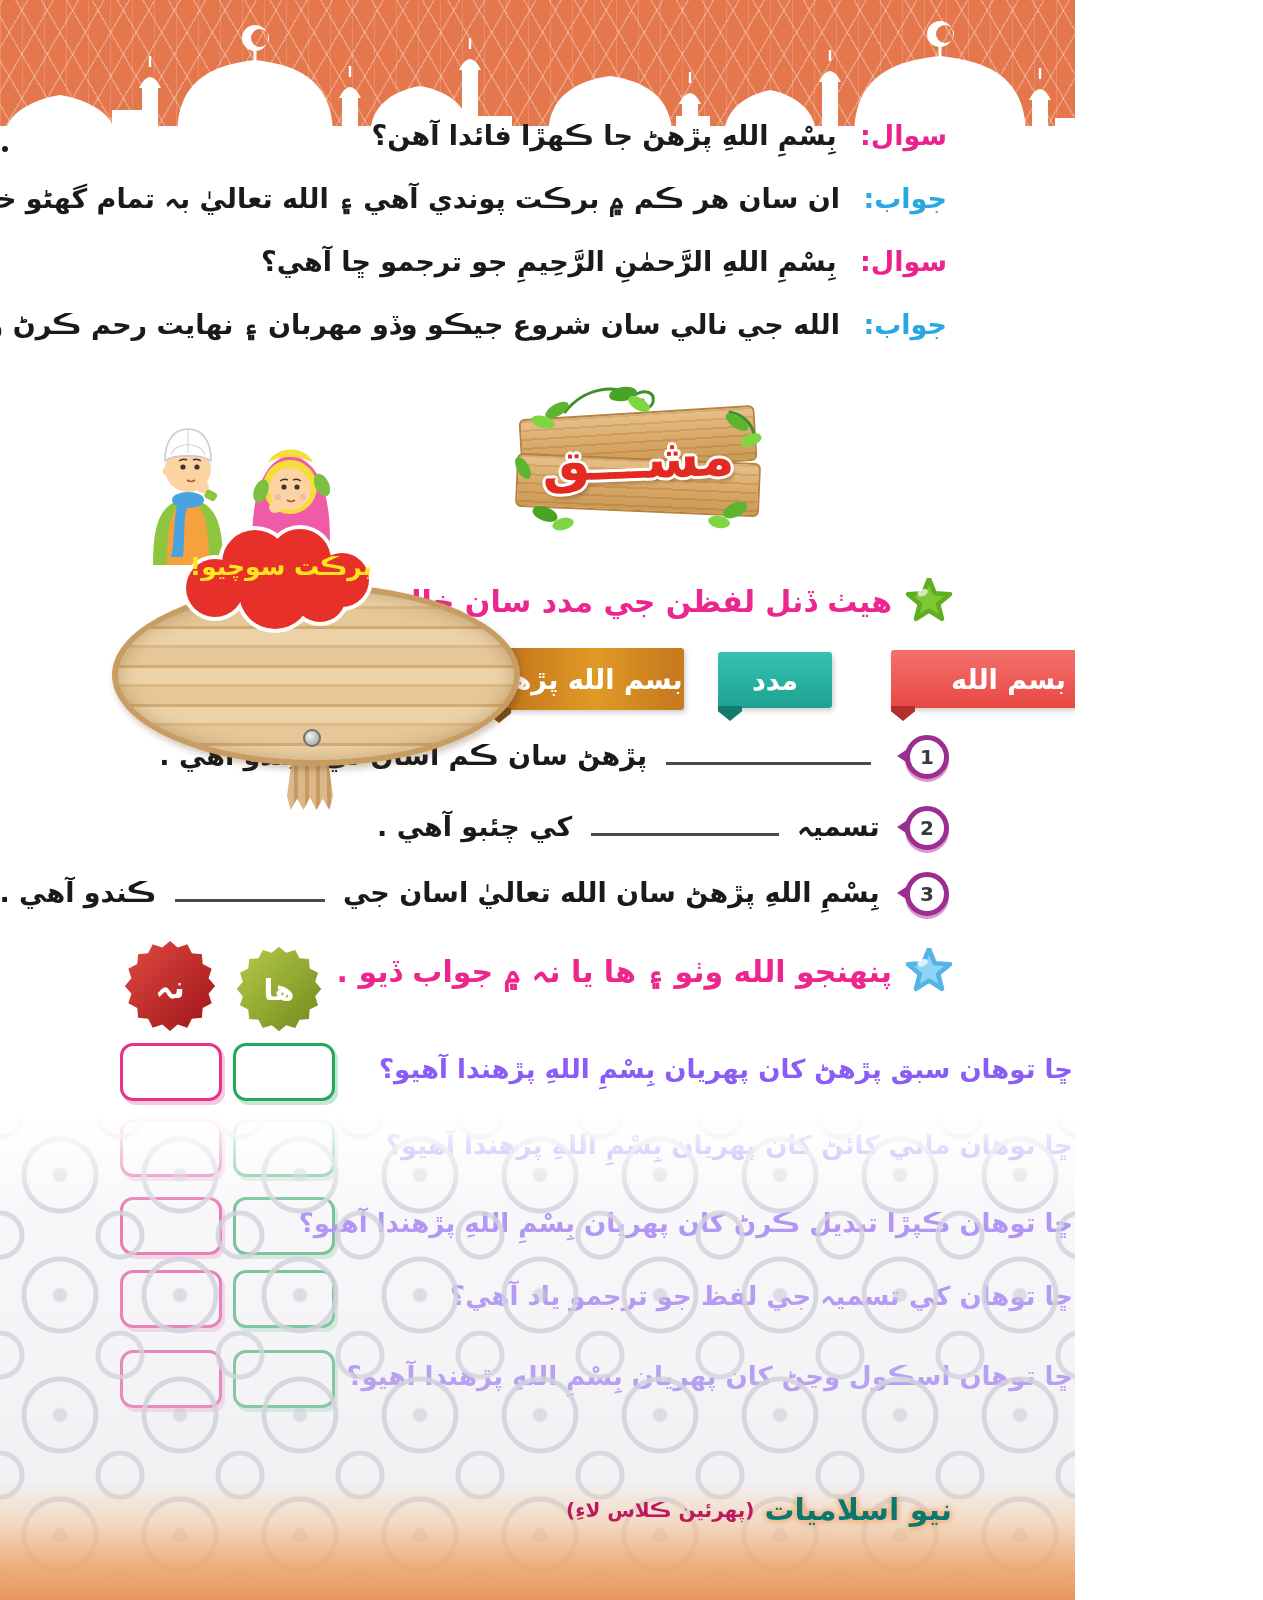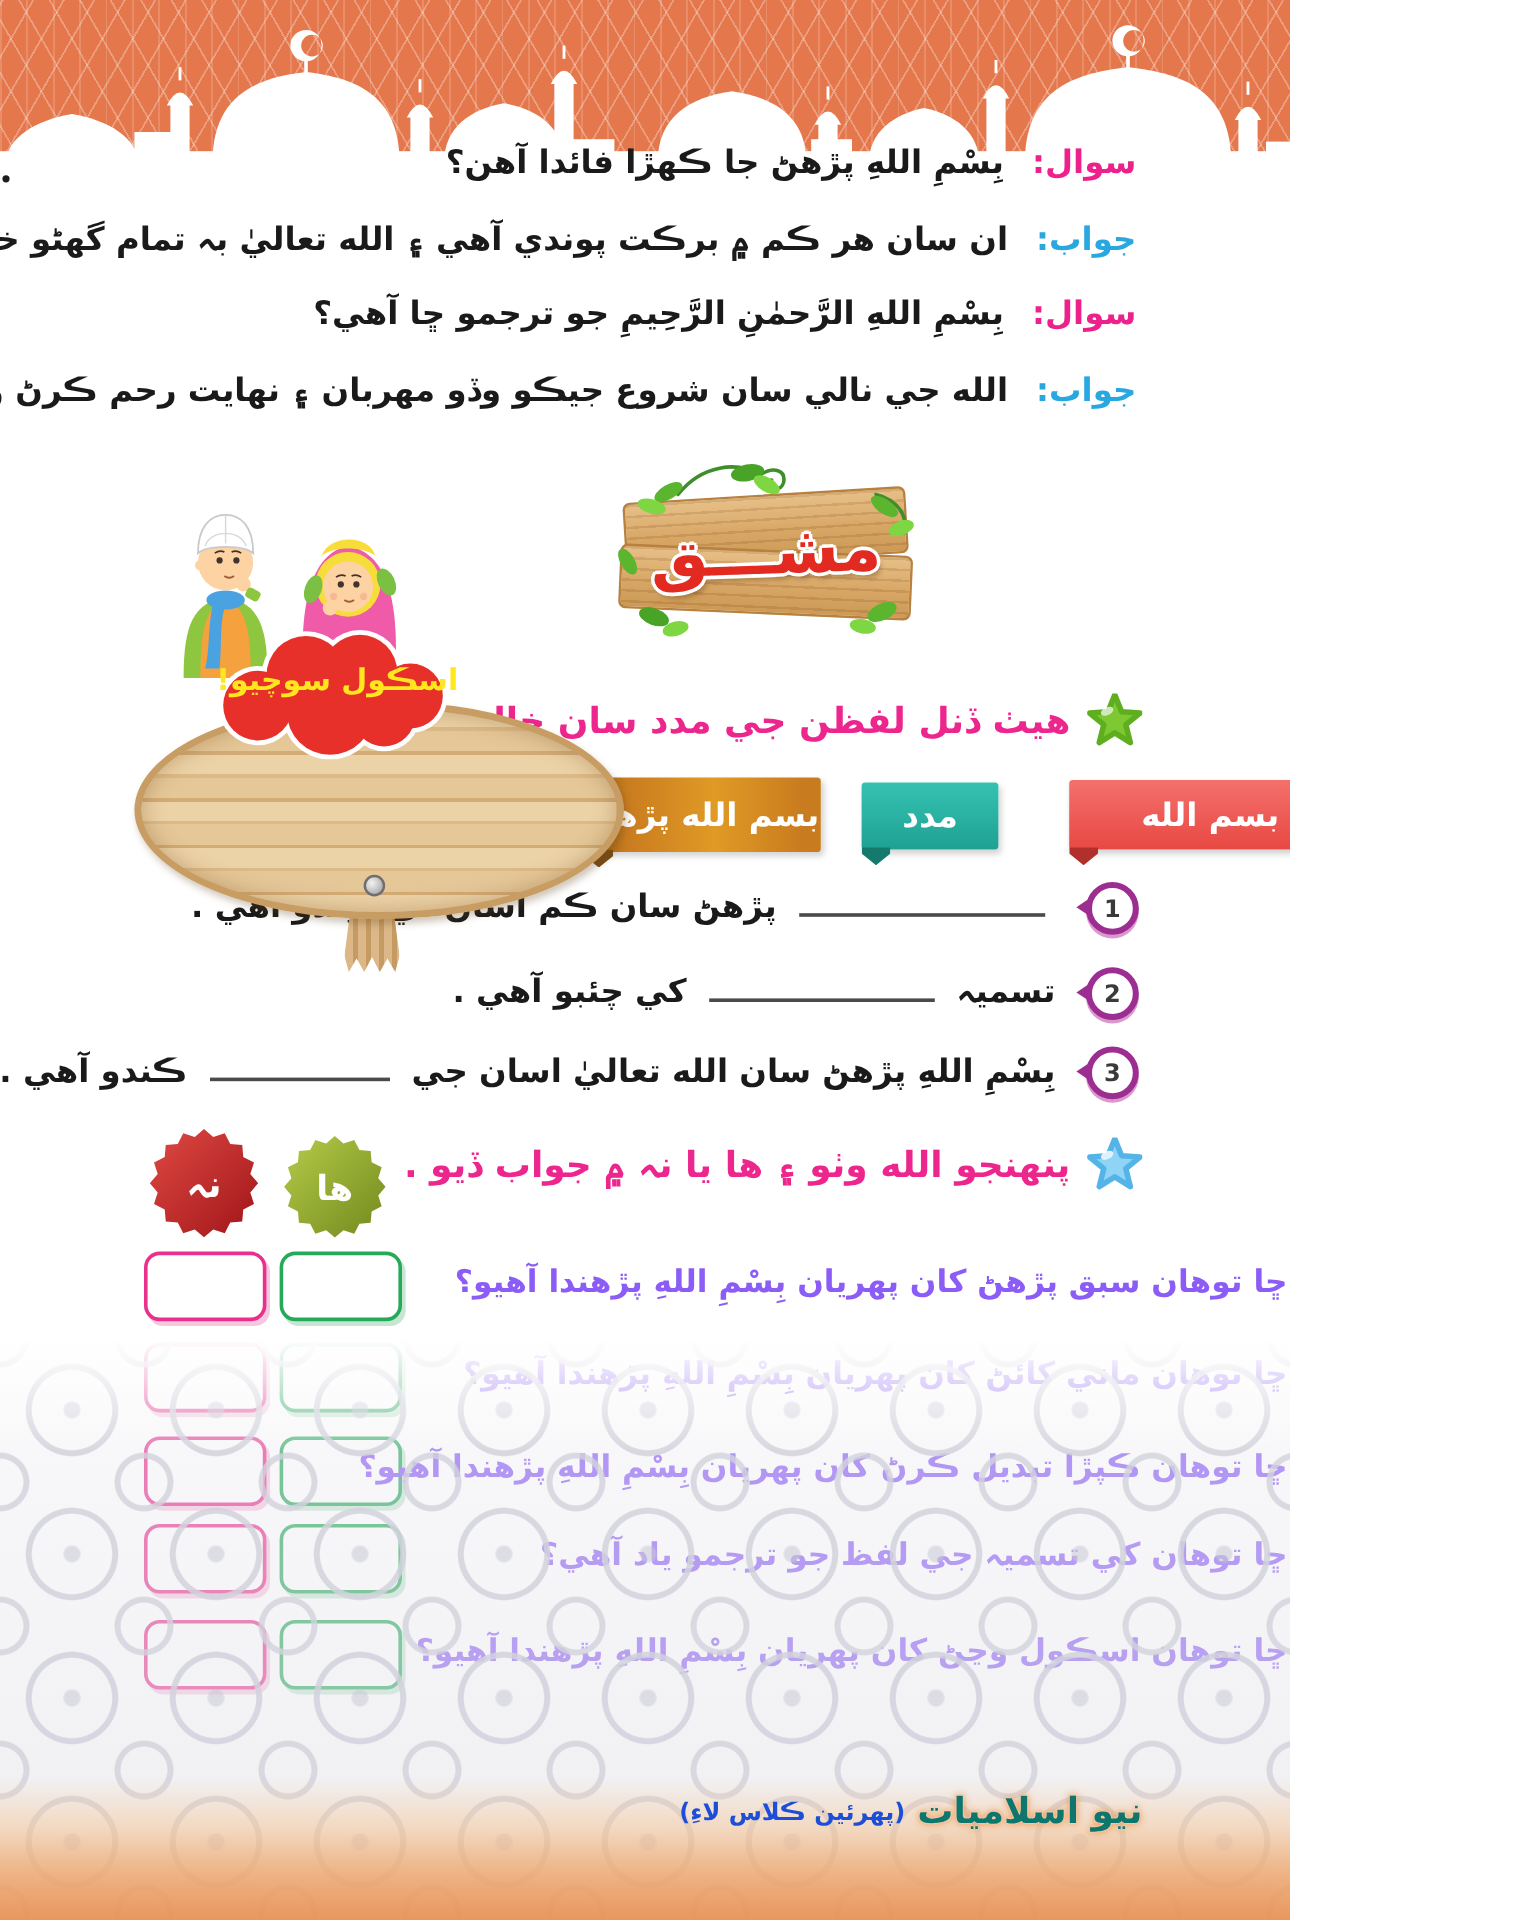--- a/index.html
+++ b/index.html
@@ -113,21 +113,21 @@
   .abox{position:absolute;top:0;width:96px;height:52px;background:#fff;border-radius:13px;}
   .abox.green{left:233px;border:3px solid #27a95c;box-shadow:3px 4px 0 rgba(160,212,180,.6);}
   .abox.pink{left:120px;border:3px solid #e9308d;box-shadow:3px 4px 0 rgba(238,170,205,.65);}
   .badge{position:absolute;z-index:2;}
 
   
   .footer-line{position:absolute;right:123px;top:1492px;z-index:4;direction:rtl;
     display:flex;align-items:center;gap:10px;white-space:nowrap;}
   .book-title{font:700 30px "DejaVu Sans",sans-serif;color:#0f766e;
     text-shadow:0 0 2px #ffffff,0 0 7px rgba(240,140,60,.95),0 0 3px rgba(240,140,60,.9);}
-  .book-subtitle{font:700 20px "DejaVu Sans",sans-serif;color:#1d4ed8;}
+  .book-subtitle{font:700 20px "DejaVu Sans",sans-serif;color:#be185d;}
 </style>
 </head>
 <body>
 
 <div id="page">
 
   <div class="pattern-zone"></div>
   <div class="right-strip"></div>
   <div class="bottom-band"></div>
 
@@ -275,21 +275,21 @@
       </g>
       <g fill="#e63029">
         <circle cx="45" cy="70" r="29"></circle>
           <circle cx="85" cy="45" r="33"></circle>
           <circle cx="130" cy="42" r="31"></circle>
         <circle cx="172" cy="62" r="27"></circle>
           <circle cx="105" cy="75" r="36"></circle>
           <circle cx="150" cy="78" r="26"></circle>
       </g>
     </svg>
-    <div class="cloud-text">اسڪول سوچيو!</div>
+    <div class="cloud-text">برڪت سوچيو!</div>
   </div>
 
   <div class="round-board"></div>
   <div class="board-line" style="left:112px;top:636px;width:396px;">اسان ڏينهن ۾ ڪهڙا ڪهڙا</div>
   <div class="board-line" style="left:112px;top:682px;width:396px;">سٺا ڪم ڪندا آهيون؟</div>
   <div class="nail"></div>
   <div class="board-post"></div>
 
   <div class="sec-head" style="right:123px;top:578px;">
     <svg width="46" height="46" viewBox="0 0 50 50">

